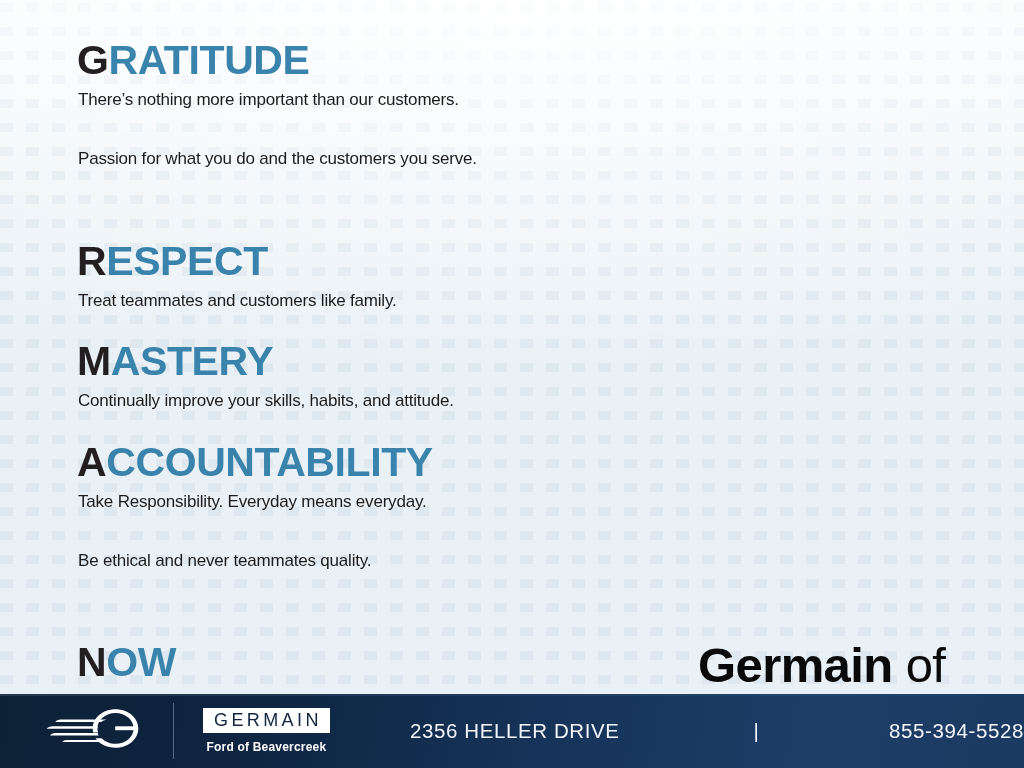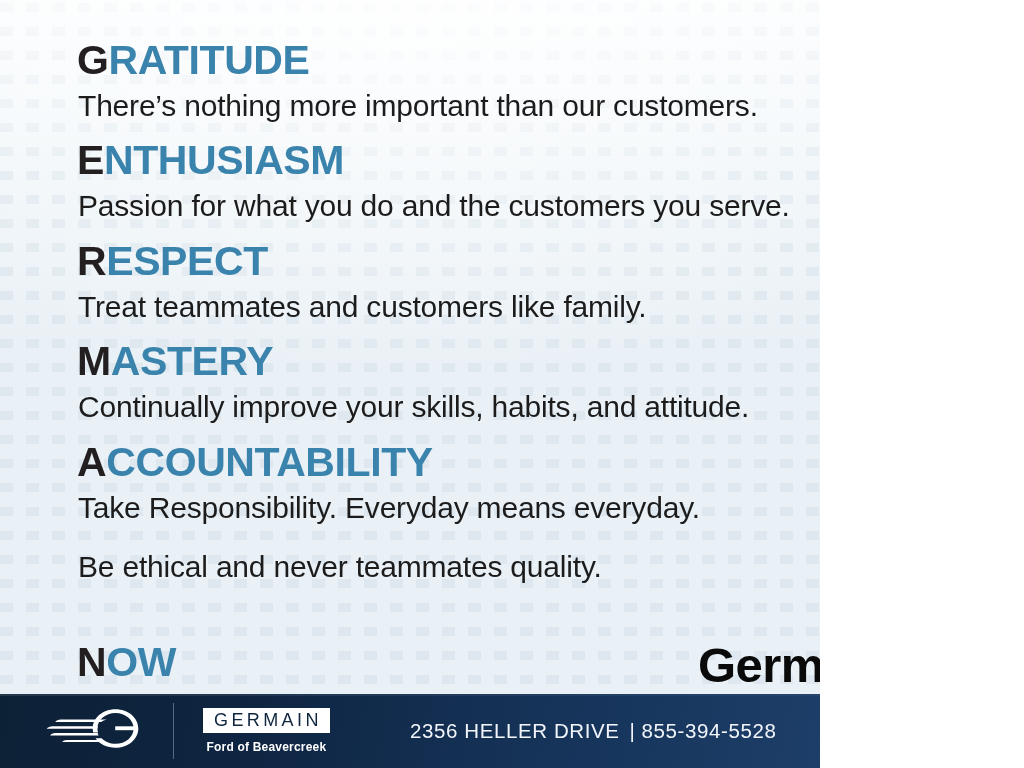--- a/index.html
+++ b/index.html
@@ -9,21 +9,21 @@
   body {
     width: 1024px;
     height: 768px;
     overflow: hidden;
     font-family: "Liberation Sans", sans-serif;
     background: #ffffff;
   }
 
   #slide {
     position: relative;
-    width: 820px;
+    width: 1024px;
     height: 768px;
     overflow: hidden;
     background-color: #bef264;
   }
 
   
   #texture {
     position: absolute;
     inset: 0;
     background-color: #eef4f8;
@@ -84,21 +84,21 @@
     margin: 0;
   }
   .value-head .initial {
     color: #231f20;
   }
   .value-head .rest {
     color: #3a83ad;
   }
 
   .value-desc {
-    font-size: 30px;
+    font-size: 17px;
     font-weight: normal;
     color: #1c1c1c;
     line-height: 1;
     white-space: nowrap;
     margin: 10px 0 0 1px;
     letter-spacing: -0.2px;
   }
 
   
   #dealer-mark {
@@ -185,21 +185,21 @@
   }
 
   #banner-contact {
     position: absolute;
     left: 0;
     top: 0;
     width: 1024px;
     height: 74px;
     display: flex;
     align-items: center;
-    justify-content: flex-start;
+    justify-content: space-between;
     padding-left: 410px;
     box-sizing: border-box;
     color: #f2f6fb;
     font-size: 20.5px;
     letter-spacing: 0.6px;
     white-space: nowrap;
   }
   #banner-contact .sep { padding: 0 6px 0 10px; }
 </style>
 </head>
@@ -212,21 +212,20 @@
   <div id="sheen"></div>
 
   <div id="content">
 
     <div class="value-block" style="top:40px">
       <div class="value-head"><span class="initial">G</span><span class="rest">RATITUDE</span></div>
       <div class="value-desc">There’s nothing more important than our customers.</div>
     </div>
 
     <div class="value-block" style="top:140px">
-      <div class="value-head"><span class="initial">E</span><span class="rest">NTHUSIASM</span></div>
       <div class="value-desc">Passion for what you do and the customers you serve.</div>
     </div>
 
     <div class="value-block" style="top:241px">
       <div class="value-head"><span class="initial">R</span><span class="rest">ESPECT</span></div>
       <div class="value-desc">Treat teammates and customers like family.</div>
     </div>
 
     <div class="value-block" style="top:442px">
       <div class="value-head"><span class="initial">A</span><span class="rest">CCOUNTABILITY</span></div>

